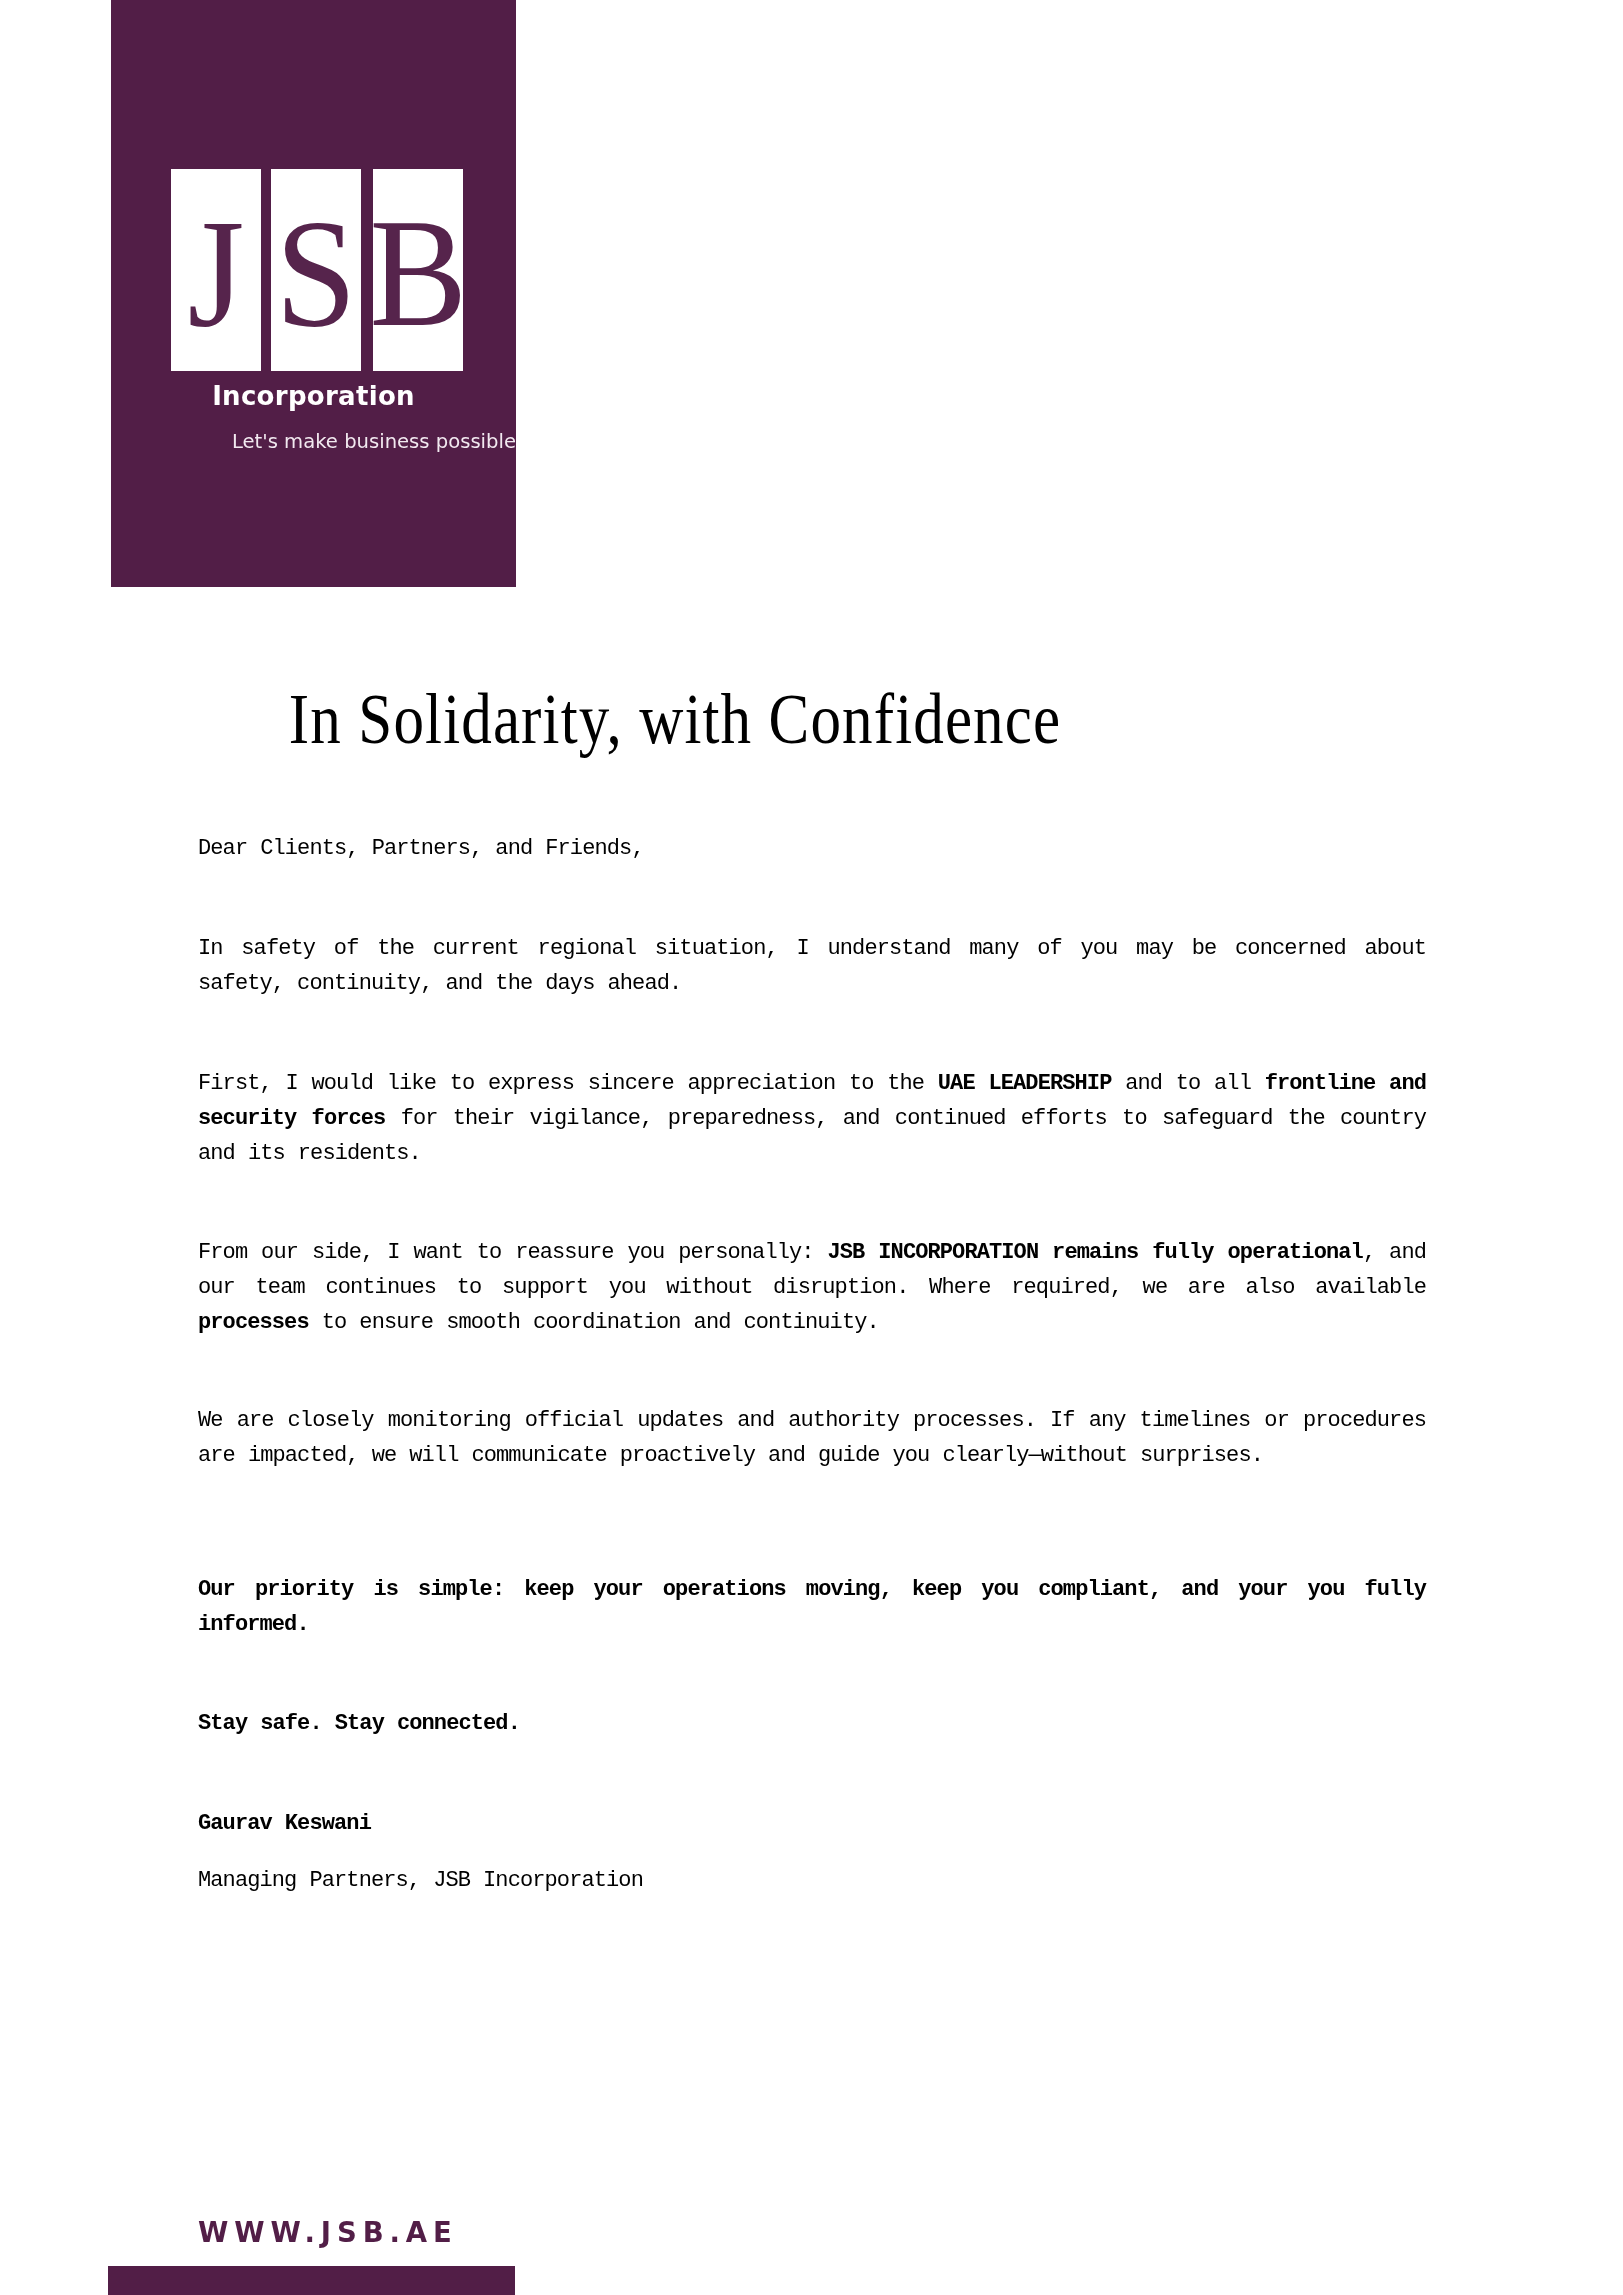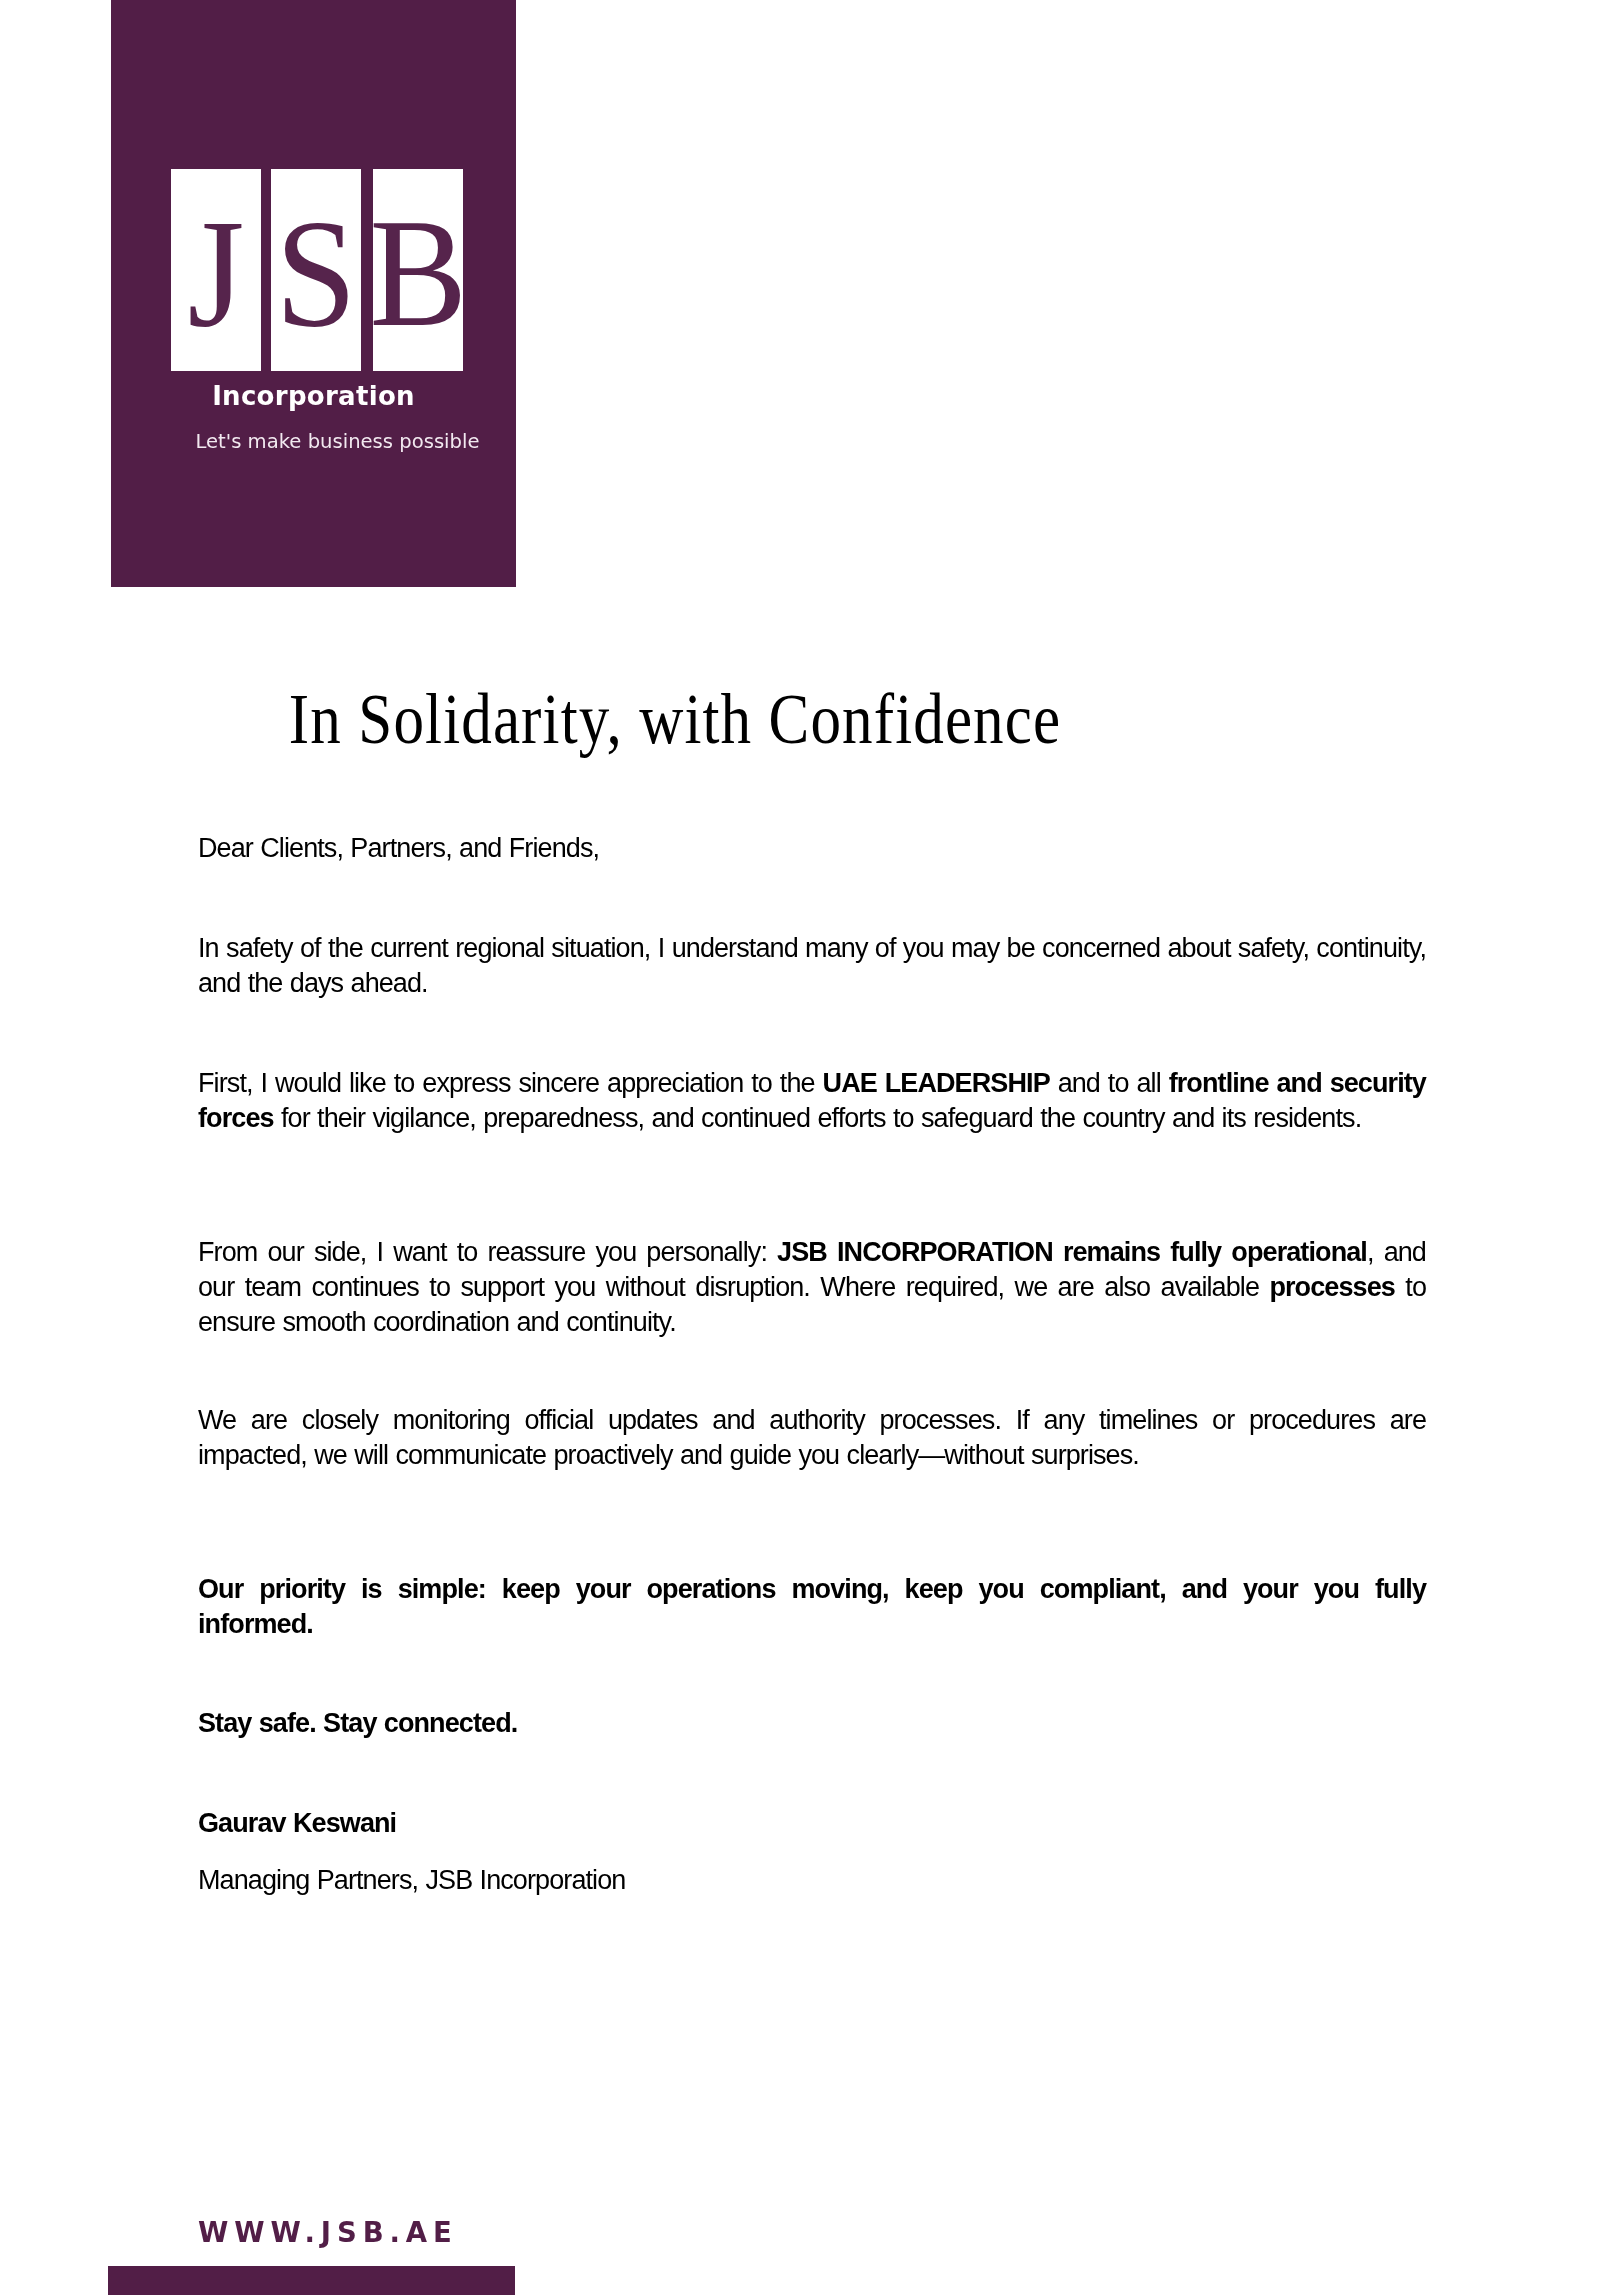--- a/index.html
+++ b/index.html
@@ -23,35 +23,34 @@
     }
     .tile-j { left: 60px; }
     .tile-s { left: 160px; }
     .tile-b { left: 262px; }
     .brand-name {
       position: absolute; left: 0; width: 405px; top: 381px; text-align: center;
       color: #ffffff; font-weight: bold; font-size: 26px; letter-spacing: 0.3px;
       font-family: "DejaVu Sans", sans-serif;
     }
     .brand-tagline {
-      position: absolute; left: 0; width: 405px; top: 430px; text-align: center;
+      position: absolute; left: 0; width: 405px; top: 430px; text-align: right;
       color: #f2e9f0; font-size: 19.6px;
       font-family: "DejaVu Sans", sans-serif;
-      padding-left: 24px;
     }
     .title {
       position: absolute; left: 0; width: 1350px; top: 680px; text-align: center;
       font-family: "Liberation Serif", "DejaVu Serif", serif;
       font-size: 71px; line-height: 1.1; color: #000000; letter-spacing: 1.3px;
     }
     .title span { display: inline-block; transform: scaleX(0.86); transform-origin: center; }
     .body-text {
       position: absolute; left: 198px; width: 1228px;
-      font-family: Liberation Sans, sans-serif;
-      font-size: 27px; line-height: 35px; text-align: justify;
+      font-family: Liberation Mono, monospace;
+      font-size: 22px; line-height: 35px; text-align: justify;
       letter-spacing: -0.9px; word-spacing: 0.7px;
     }
     .body-text b { font-weight: bold; }
     .p-greeting { top: 831px; }
     .p1 { top: 931px; }
     .p2 { top: 1066px; }
     .p3 { top: 1235px; }
     .p4 { top: 1403px; }
     .p-priority { top: 1572px; font-weight: bold; }
     .p-stay { top: 1706px; font-weight: bold; }

